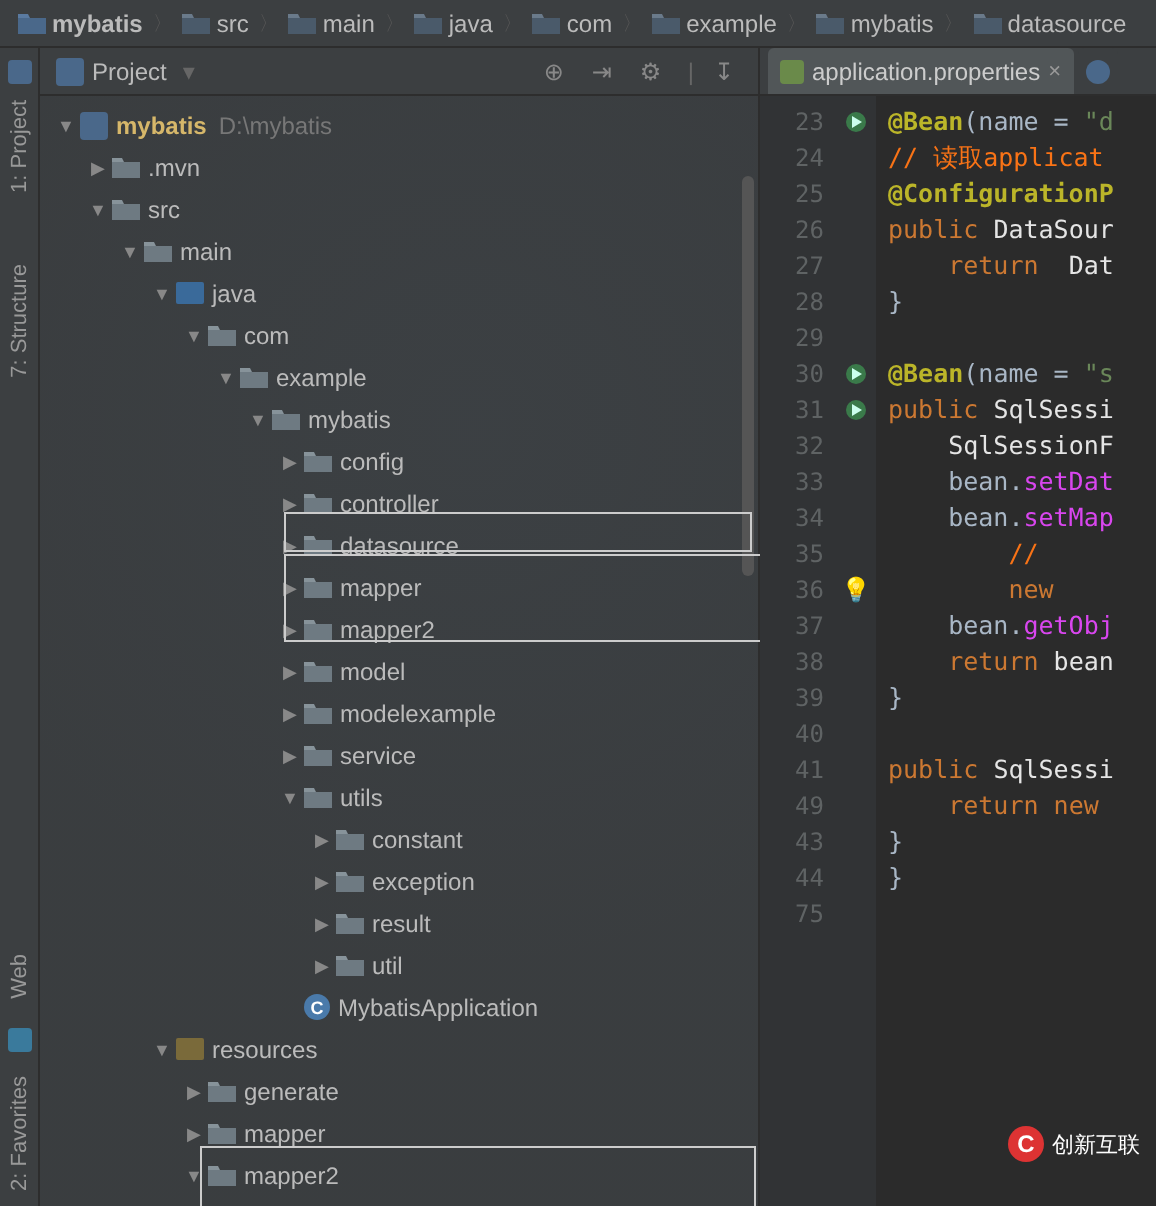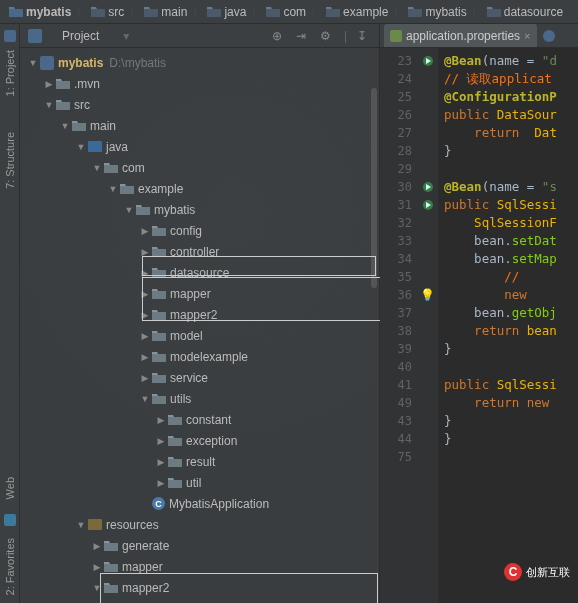--- a/index.html
+++ b/index.html
@@ -40,21 +40,21 @@
     display: flex; align-items: center; gap: 3px;
   }
   .rail-square { width: 12px; height: 12px; background: #4a688a; border-radius: 2px; margin-top: 6px; }
   
   .proj-panel { width: 360px; background: #3c3f41; display: flex; flex-direction: column; border-right: 1px solid #2d2d2d; position: relative; }
   .proj-header {
     display: flex; align-items: center; height: 24px;
     background: #3c3f41; padding: 0 8px;
     border-bottom: 1px solid #2d2d2d;
   }
-  .proj-header .title { flex: 1; display: flex; align-items: flex-start; gap: 20px; }
+  .proj-header .title { flex: 1; display: flex; align-items: flex-start; gap: 4px; }
   .proj-header .tools { display: flex; align-items: center; gap: 10px; }
   .tool-icon { width: 14px; height: 14px; color: #888; font-size: 12px; }
   .tree-wrap {
     flex: 1; overflow: hidden;
     background: linear-gradient(rgba(60,63,65,0.85),rgba(60,63,65,0.85)),
                 radial-gradient(circle at 60% 30%, #3a4550 0%, #2e3236 60%);
     position: relative;
   }
   .tree { padding: 4px 0; }
   .node {
@@ -76,22 +76,22 @@
   .gutter { width: 38px; background: #313335; color: #5f6364; text-align: right; padding: 4px 6px 0 0; font-family: Consolas, monospace; font-size: 12px; line-height: 18px; }
   .gutter-icons { width: 20px; background: #313335; padding-top: 4px; }
   .gi { height: 18px; display: flex; align-items: center; justify-content: center; }
   .gi.run svg { width: 12px; height: 12px; }
   .gi.bulb { color: #d6b76a; font-size: 12px; }
   .code { flex: 1; font-family: Consolas, monospace; font-size: 12.5px; line-height: 18px; padding: 4px 0 0 6px; color: #a9b7c6; white-space: pre; overflow: hidden; }
   .code .ann { color: #bbb529; font-weight: bold; }
   .code .kw { color: #cc7832; }
   .code .str { color: #6a8759; }
   .code .cmt { color: #f97316; }
-  .code .type { color: #eab308; }
-  .code .meth { color: #84cc16; }
+  .code .type { color: #e5e5e5; }
+  .code .meth { color: #d946ef; }
   .status { height: 20px; background: #3c3f41; border-top: 1px solid #2d2d2d; display: flex; align-items: center; padding-right: 10px; justify-content: flex-end; font-size: 11px; color: #999; }
   .watermark { position: absolute; right: 8px; bottom: 22px; display: flex; align-items: center; gap: 4px; color: #fff; font-size: 11px; }
   .watermark .c { width: 18px; height: 18px; border-radius: 50%; background: #d33; color: #fff; display: flex; align-items: center; justify-content: center; font-weight: bold; font-size: 12px; }
 </style>
 </head>
 <body>
 
 <div class="bc" id="bc">
     <div class="crumb">
       <span class="folder-icon sel"><svg viewBox="0 0 14 11">

